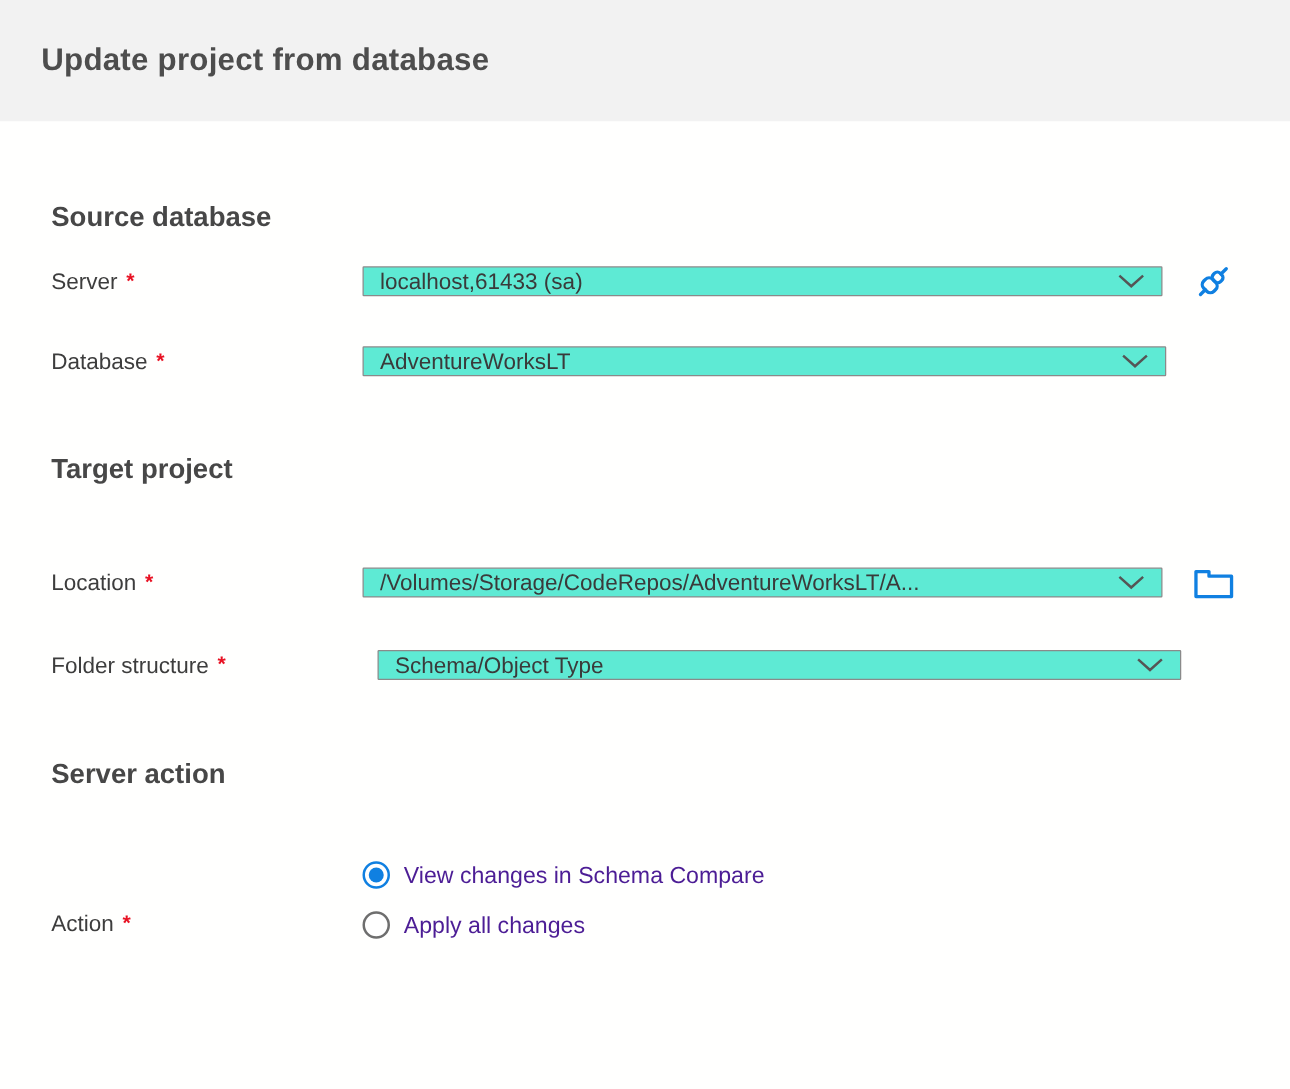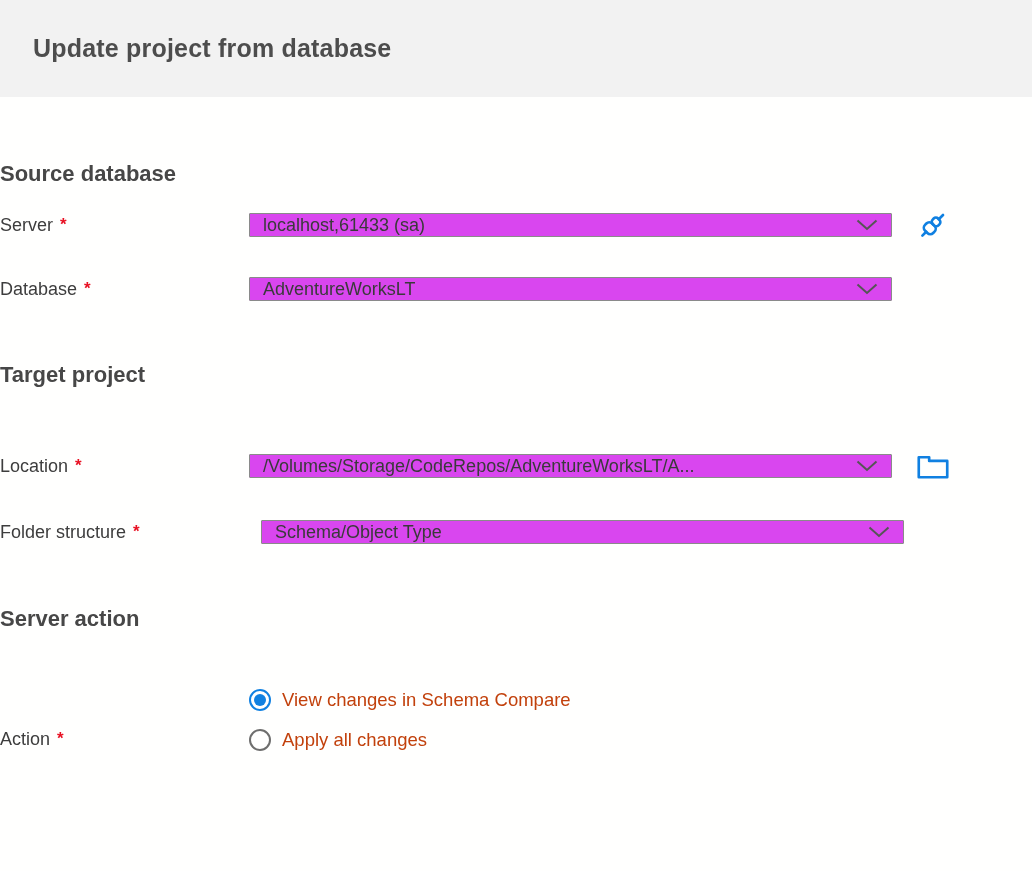--- a/index.html
+++ b/index.html
@@ -7,21 +7,21 @@
   body { font-family:"Liberation Sans","DejaVu Sans",sans-serif; color:#3c3c3c; }
 
   .dialog-header {
     height:97px; background:#f2f2f2;
     display:flex; align-items:center; padding-left:33px;
   }
   .dialog-title {
     font-size:25px; font-weight:700; color:#4d4d4d; letter-spacing:.2px;
   }
 
-  .content { padding-right:41px; }
+  .content { padding-left:41px; padding-right:41px; }
 
   .section-heading {
     font-size:22px; line-height:26px; font-weight:700; color:#474747;
   }
   .heading-source { margin-top:64px; }
   .heading-target { margin-top:61px; }
   .heading-action { margin-top:62px; }
 
   .field-row { display:flex; align-items:center; }
   .row-server   { margin-top:18px; }
@@ -31,21 +31,21 @@
   .row-action   { margin-top:55px; align-items:flex-end; }
 
   .field-label-cell { width:249px; flex:0 0 249px; font-size:18px; color:#3d3d3d; }
   .row-action .field-label-cell { padding-top:1px; line-height:26px; }
   .required-asterisk {
     color:#e81123; font-weight:700; margin-left:7px;
     position:relative; top:-1px; font-size:17px;
   }
 
   .select-box {
-    width:643px; height:24px; background:#d946ef;
+    width:643px; height:24px; background:#5eead4;
     border:1px solid #8a8a8a; border-radius:1px;
     display:flex; align-items:center;
     padding:0 46px 0 13px; position:relative; cursor:pointer;
   }
   .select-value {
     font-size:18px; color:#3a3a3a; white-space:nowrap; overflow:hidden;
   }
   .chevron-wrap {
     position:absolute; right:13px; top:50%; transform:translateY(-50%);
     display:flex;
@@ -60,21 +60,21 @@
   .radio-group { display:flex; flex-direction:column; gap:14px; }
   .radio-row { display:flex; align-items:center; gap:11px; cursor:pointer; }
   .radio-circle {
     width:22px; height:22px; border-radius:50%;
     border:2px solid #6e6e6e; background:#fff; position:relative; flex:0 0 22px;
   }
   .radio-circle.selected { border-color:#1080e1; }
   .radio-circle.selected::after {
     content:""; position:absolute; inset:3px; border-radius:50%; background:#1080e1;
   }
-  .radio-label { font-size:18.5px; color:#c2410c; line-height:26px; }
+  .radio-label { font-size:18.5px; color:#4c1d95; line-height:26px; }
 </style>
 </head>
 <body>
 
 <div class="dialog-header">
   <div class="dialog-title">Update project from database</div>
 </div>
 
 <div class="content">
 

